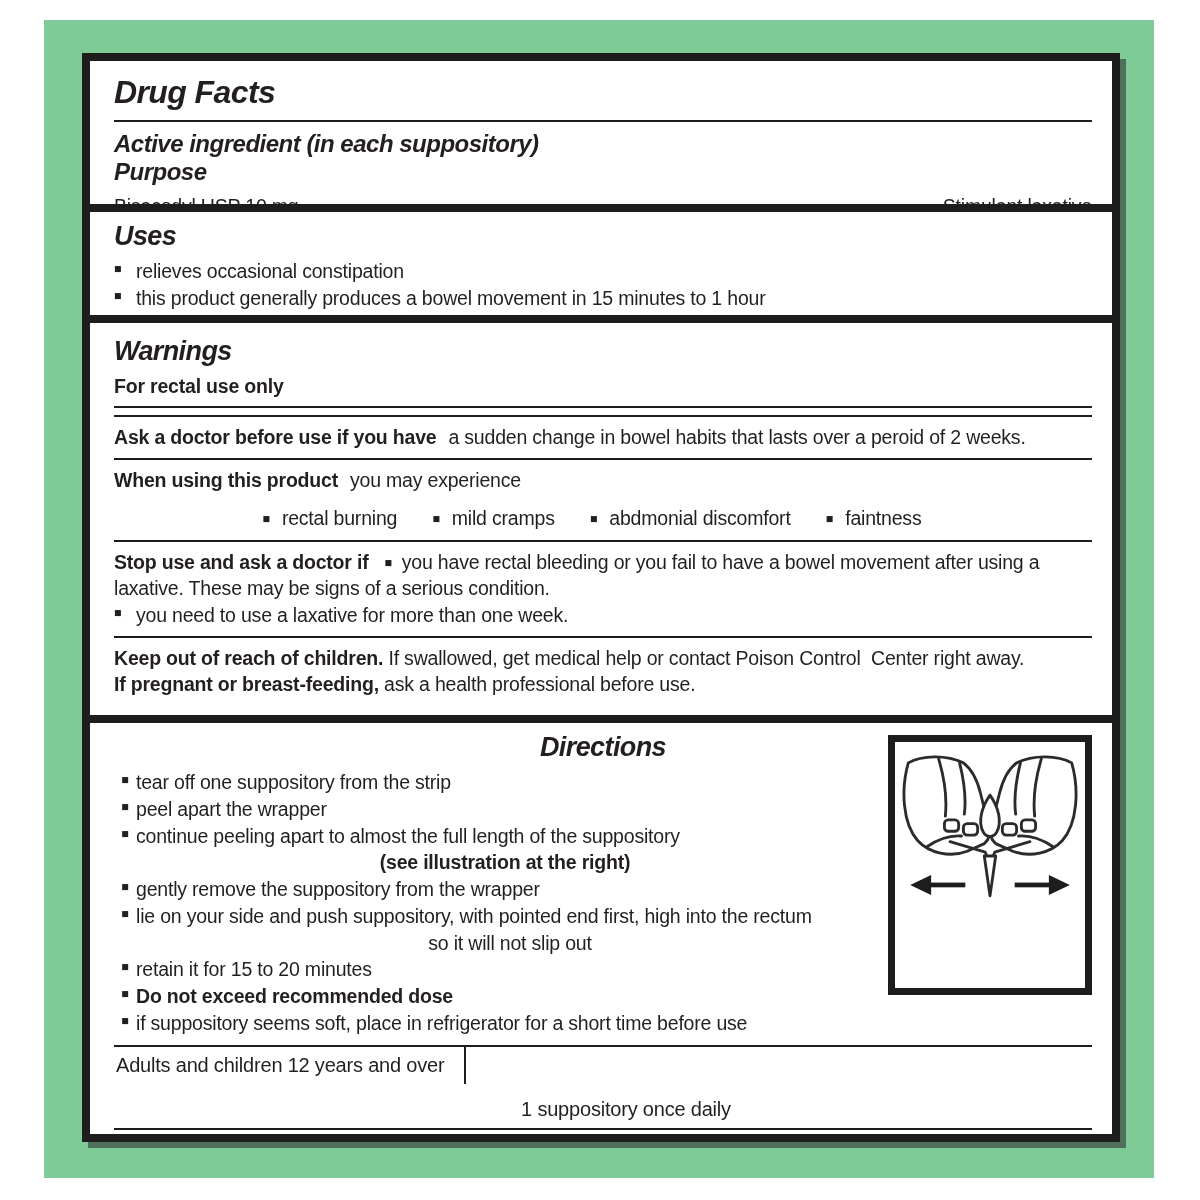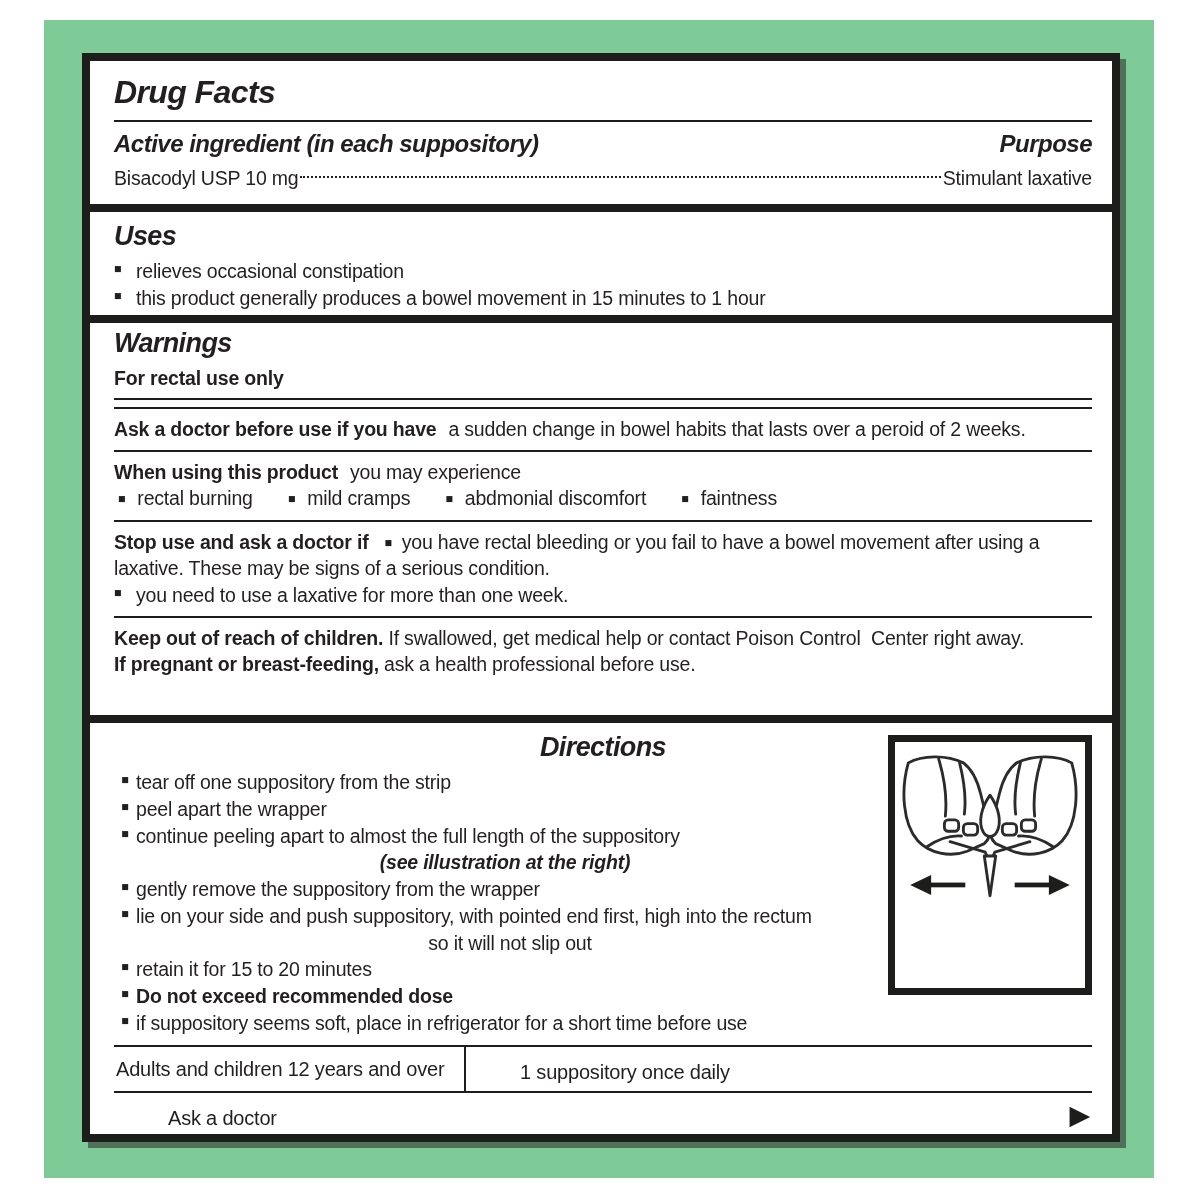--- a/index.html
+++ b/index.html
@@ -12,52 +12,52 @@
   .label{
     position:absolute;left:82px;top:53px;width:1038px;height:1089px;
     box-sizing:border-box;border:8px solid #1d1d1b;background:#ffffff;
     box-shadow:6px 6px 0 rgba(40,40,40,0.55);
     display:flex;flex-direction:column;overflow:hidden;
   }
   .sec{box-sizing:border-box;border-bottom:8px solid #1d1d1b;padding:8px 20px 6px 24px;overflow:hidden;}
   .sec:last-child{border-bottom:none;flex:1;}
   .sec1{height:151px;}
   .sec2{height:111px;}
-  .sec3{height:400px;padding-top:4px;}
+  .sec3{height:400px;padding-top:12px;}
   h1,h2{margin:0;font-style:italic;font-weight:bold;letter-spacing:-0.6px;}
   h1{font-size:32px;line-height:1.2;margin-top:4px;}
   h2{font-size:27px;line-height:1.25;margin-bottom:4px;}
   .rule{border:none;border-top:2px solid #1d1d1b;margin:9px 0 8px;}
   .rule-thin{border:none;border-top:2px solid #1d1d1b;margin:7px 0;}
-  .ai-row{display:flex;justify-content:space-between;font-size:24px;font-weight:bold;font-style:italic;letter-spacing:-0.5px;margin-top:2px;}
+  .ai-row{display:flex;justify-content:space-between;font-size:24px;font-weight:bold;font-style:italic;letter-spacing:-0.5px;margin-top:2px;flex-direction:column;}
   .dot-row{display:flex;align-items:center;font-size:19.5px;margin-top:9px;}
   .leader{flex:1;border-bottom:2.5px dotted #231f20;margin:0 2px 4px;}
   .line{font-size:19.5px;line-height:1.36;}
   .b{font-weight:bold;}
   .lead{font-weight:bold;margin-right:12px;}
   .bullet-line{display:flex;font-size:19.5px;line-height:1.38;}
   .sq{flex:none;width:22px;font-size:12.5px;padding-top:3px;}
   .sq-inline{font-size:12.5px;margin:0 10px 0 4px;vertical-align:2px;}
-  .symptoms{font-size:19.5px;line-height:1.4;margin-top:0;}
+  .symptoms{font-size:19.5px;line-height:1.4;margin-top:12px;text-align:center;}
   .symptoms .sq-inline{margin:0 12px 0 4px;}
   .symptoms .sym{margin-right:26px;}
   .preline{white-space:pre-wrap;}
   
   .dir-body{position:relative;text-align:center;}
   .steps{width:calc(100% - 218px);}
-  .note-line{margin-left:22px;font-weight:bold;font-style:italic;}
+  .note-line{margin-left:22px;font-weight:bold;}
   .cont-line{margin-left:32px;}
   .illus{
     position:absolute;right:0;top:4px;width:204px;height:260px;
     box-sizing:border-box;border:7px solid #1d1d1b;background:#fff;
   }
   .illus svg{display:block;width:100%;height:100%;}
   
   .dose-table{margin-top:8px;border-top:2px solid #1d1d1b;}
-  .dose-row{display:flex;border-bottom:2px solid #1d1d1b;align-items:center;min-height:39px;}
+  .dose-row{display:flex;border-bottom:2px solid #1d1d1b;align-items:center;min-height:39px;flex-direction:column;}
   .dose-row:last-child{border-bottom:none;}
   .dose-pop{box-sizing:border-box;width:36%;border-right:2px solid #1d1d1b;font-size:20px;padding:7px 8px 7px 2px;align-self:stretch;display:flex;align-items:center;}
   .dose-val{flex:1;font-size:20px;padding:14px 8px 7px 54px;position:relative;display:flex;align-items:center;}
   .tri{position:absolute;right:2px;top:50%;transform:translateY(-50%);font-size:27px;line-height:1;color:#1d1d1b;}
 </style>
 </head>
 <body>
 
 <div class="green-bg"></div>
 

